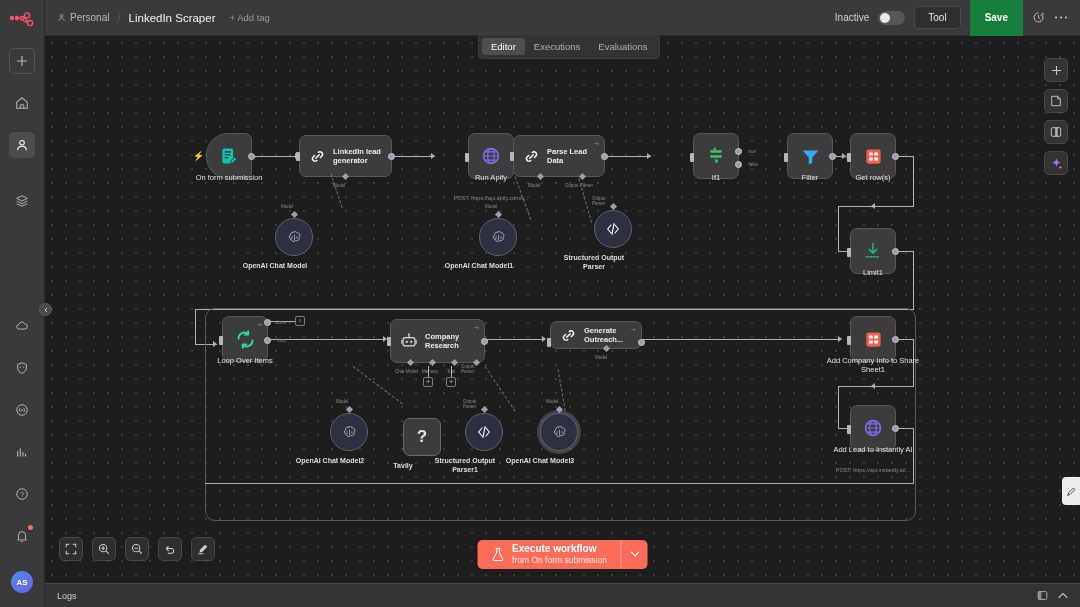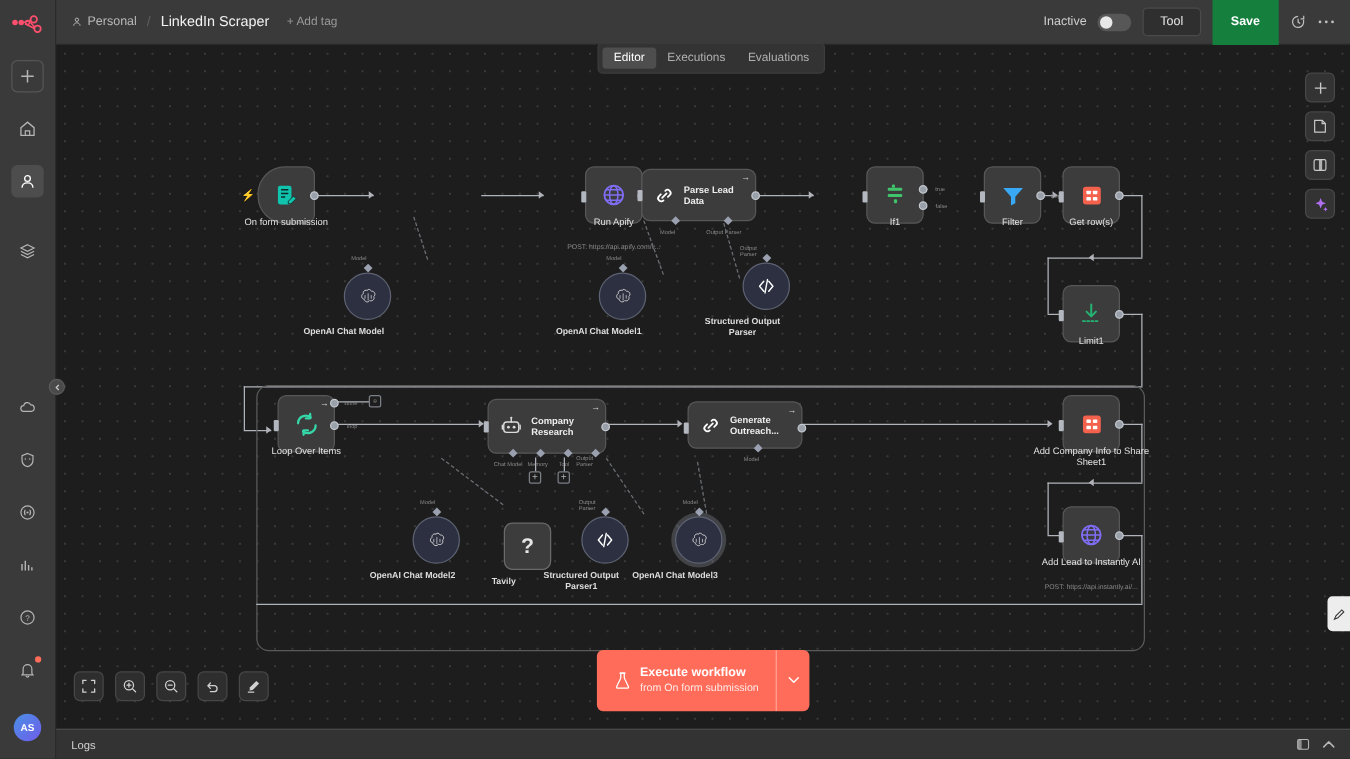--- a/index.html
+++ b/index.html
@@ -198,21 +198,21 @@
     background: #2e2e2e; border: 1px solid #474747;
     display: flex; align-items: center; justify-content: center;
     color: #d0d0d0; cursor: pointer;
   }
   .exec-wrap {
     position: absolute; left: 50%; transform: translateX(-50%); bottom: 14px;
     display: flex; background: #ff6d5a; border-radius: 5px; z-index: 15;
     cursor: pointer; overflow: hidden;
   }
   .exec-main {
-    display: flex; align-items: center; gap: 8px; padding: 13px 14px; border-radius: 14px;
+    display: flex; align-items: center; gap: 8px; padding: 3px 14px; border-radius: 14px;
   }
   .exec-txt1 { font-size: 10px; color: #fff; font-weight: bold; line-height: 1.25; }
   .exec-txt2 { font-size: 8.5px; color: #ffe9e6; line-height: 1.25; }
   .exec-caret {
     width: 27px; display: flex; align-items: center; justify-content: center;
     border-left: 1px solid rgba(255,255,255,0.35); color: #fff; font-size: 9px;
   }
 
   
   .logsbar {
@@ -419,20 +419,37 @@
               <rect x="4" y="3" width="13" height="18" rx="2" fill="#0fc3ad"></rect>
               <path d="M7 7h7M7 10.5h7M7 14h4" stroke="#0d2b2b" stroke-width="1.4"></path>
               <path d="M14 18l5-5 2.5 2.5-5 5H14z" fill="#0fc3ad" stroke="#1d1d1d" stroke-width=".8"></path>
             </svg>
         </span>
         <span class="port" style="right:-4px; top:19px;"></span>
       </div>
       <div class="node-label">On form submission</div>
     </div>
 
+    <div class="node" style="left:254px; top:99px;">
+      <div class="node-box wide" style="width:93px;">
+        <span>
+          <svg width="17" height="17" viewBox="0 0 24 24">
+              <path d="M9.5 14.5l5-5" stroke="#fff" stroke-width="2" stroke-linecap="round"></path>
+              <path d="M13 6.5a3.5 3.5 0 015 5l-2 2" stroke="#fff" stroke-width="2" fill="none" stroke-linecap="round"></path>
+              <path d="M11 17.5a3.5 3.5 0 01-5-5l2-2" stroke="#fff" stroke-width="2" fill="none" stroke-linecap="round"></path>
+            </svg>
+        </span>
+        <span class="node-title">LinkedIn lead generator</span>
+        <span class="port" style="right:-4px; top:17px;"></span>
+        <span class="port in" style="left:-4px; top:16px;"></span>
+        <span class="diamond" style="left:43px; bottom:-3px;"></span>
+        <span class="port-lbl" style="left:33px; bottom:-12px;">Model</span>
+      </div>
+      <div class="node-label" style="top:50px;"></div>
+    </div>
 
     <div class="node" style="left:423px; top:97px;">
       <div class="node-box">
         <span>
           <svg width="20" height="20" viewBox="0 0 24 24">
               <circle cx="12" cy="12" r="9" stroke="#7f6ef5" stroke-width="1.8" fill="none"></circle>
               <ellipse cx="12" cy="12" rx="4" ry="9" stroke="#7f6ef5" stroke-width="1.5" fill="none"></ellipse>
               <path d="M3 12h18M4.5 7h15M4.5 17h15" stroke="#7f6ef5" stroke-width="1.4"></path>
             </svg>
         </span>
@@ -636,21 +653,21 @@
         <span class="port-lbl" style="left:56px; bottom:-12px;">Tool</span>
         <span class="port-lbl" style="left:70px; bottom:-12px;">Output Parser</span>
       </div>
       <div class="plus-stub" style="left:33px; top:58px;">+</div>
       <div class="plus-stub" style="left:56px; top:58px;">+</div>
       <div class="connv" style="left:38px; top:47px; height:11px;"></div>
       <div class="connv" style="left:61px; top:47px; height:11px;"></div>
     </div>
 
     <div class="node" style="left:505px; top:285px;">
-      <div class="node-box wide" style="width:92px; height:38px;">
+      <div class="node-box wide" style="width:92px; height:28px;">
         <span>
           <svg width="17" height="17" viewBox="0 0 24 24">
               <path d="M9.5 14.5l5-5" stroke="#fff" stroke-width="2" stroke-linecap="round"></path>
               <path d="M13 6.5a3.5 3.5 0 015 5l-2 2" stroke="#fff" stroke-width="2" fill="none" stroke-linecap="round"></path>
               <path d="M11 17.5a3.5 3.5 0 01-5-5l2-2" stroke="#fff" stroke-width="2" fill="none" stroke-linecap="round"></path>
             </svg>
         </span>
         <span class="node-title">Generate Outreach...</span>
         <span class="node-pin">→</span>
         <span class="port in" style="left:-4px; top:16px;"></span>

